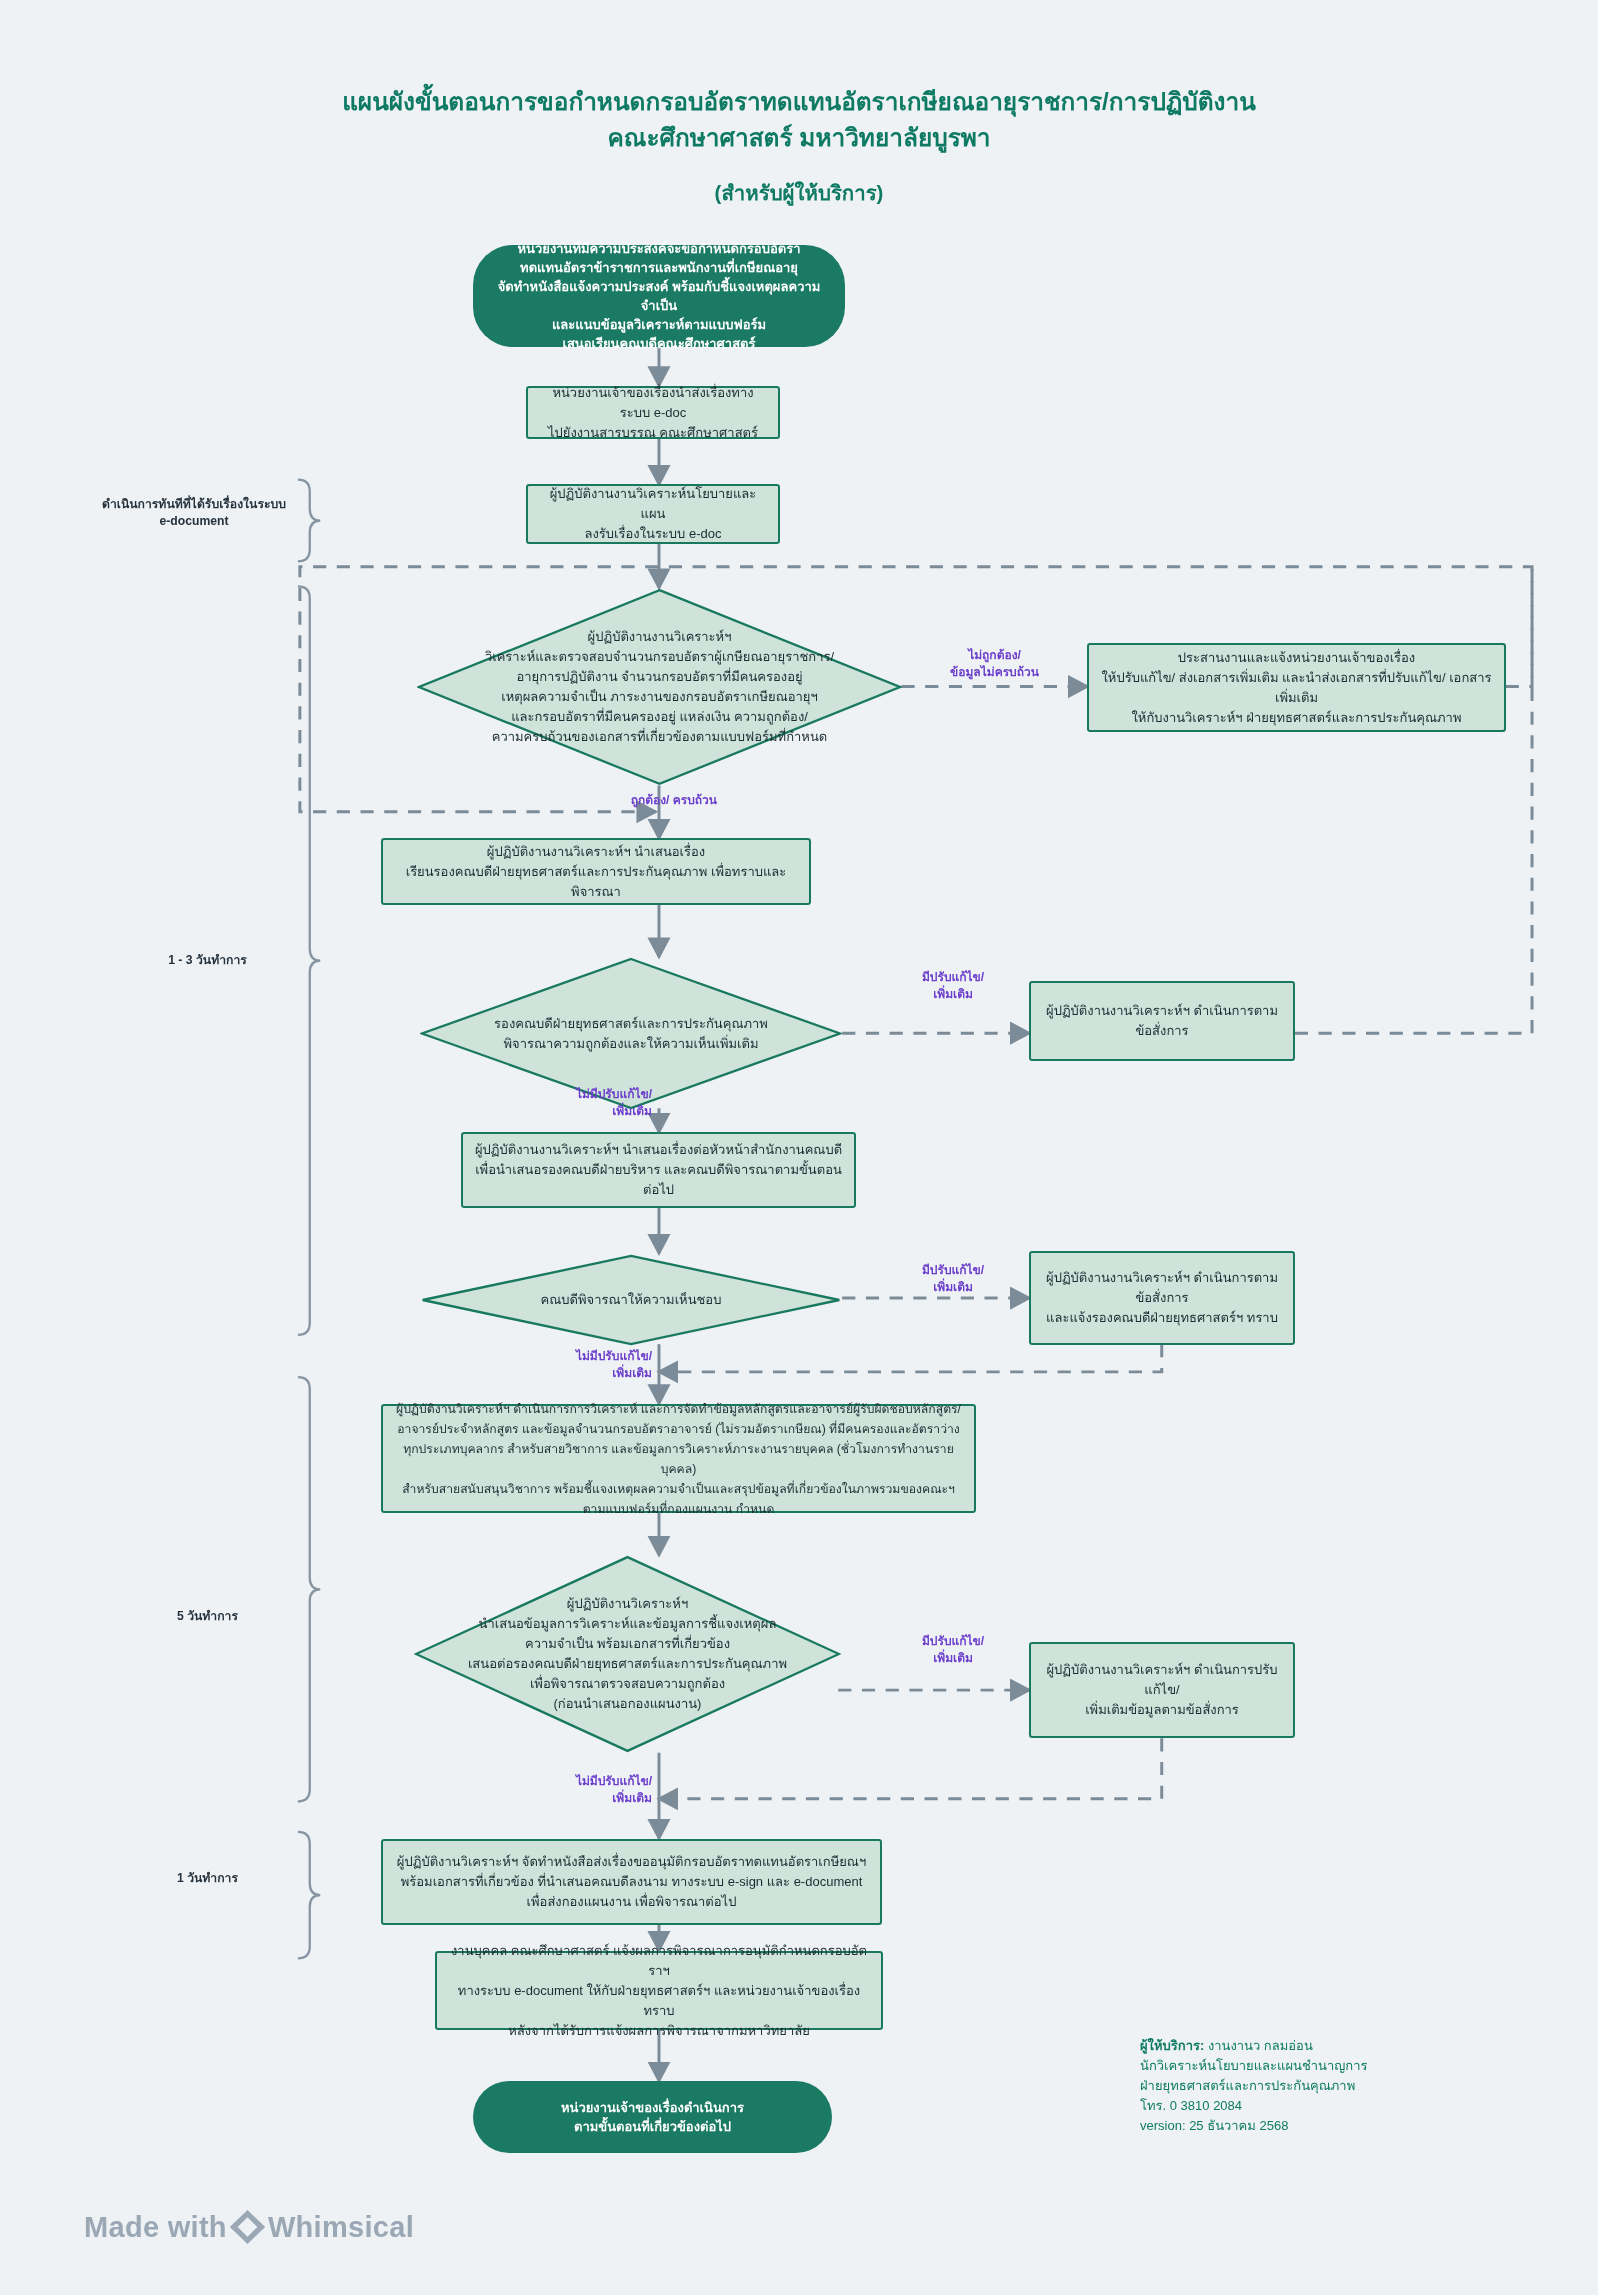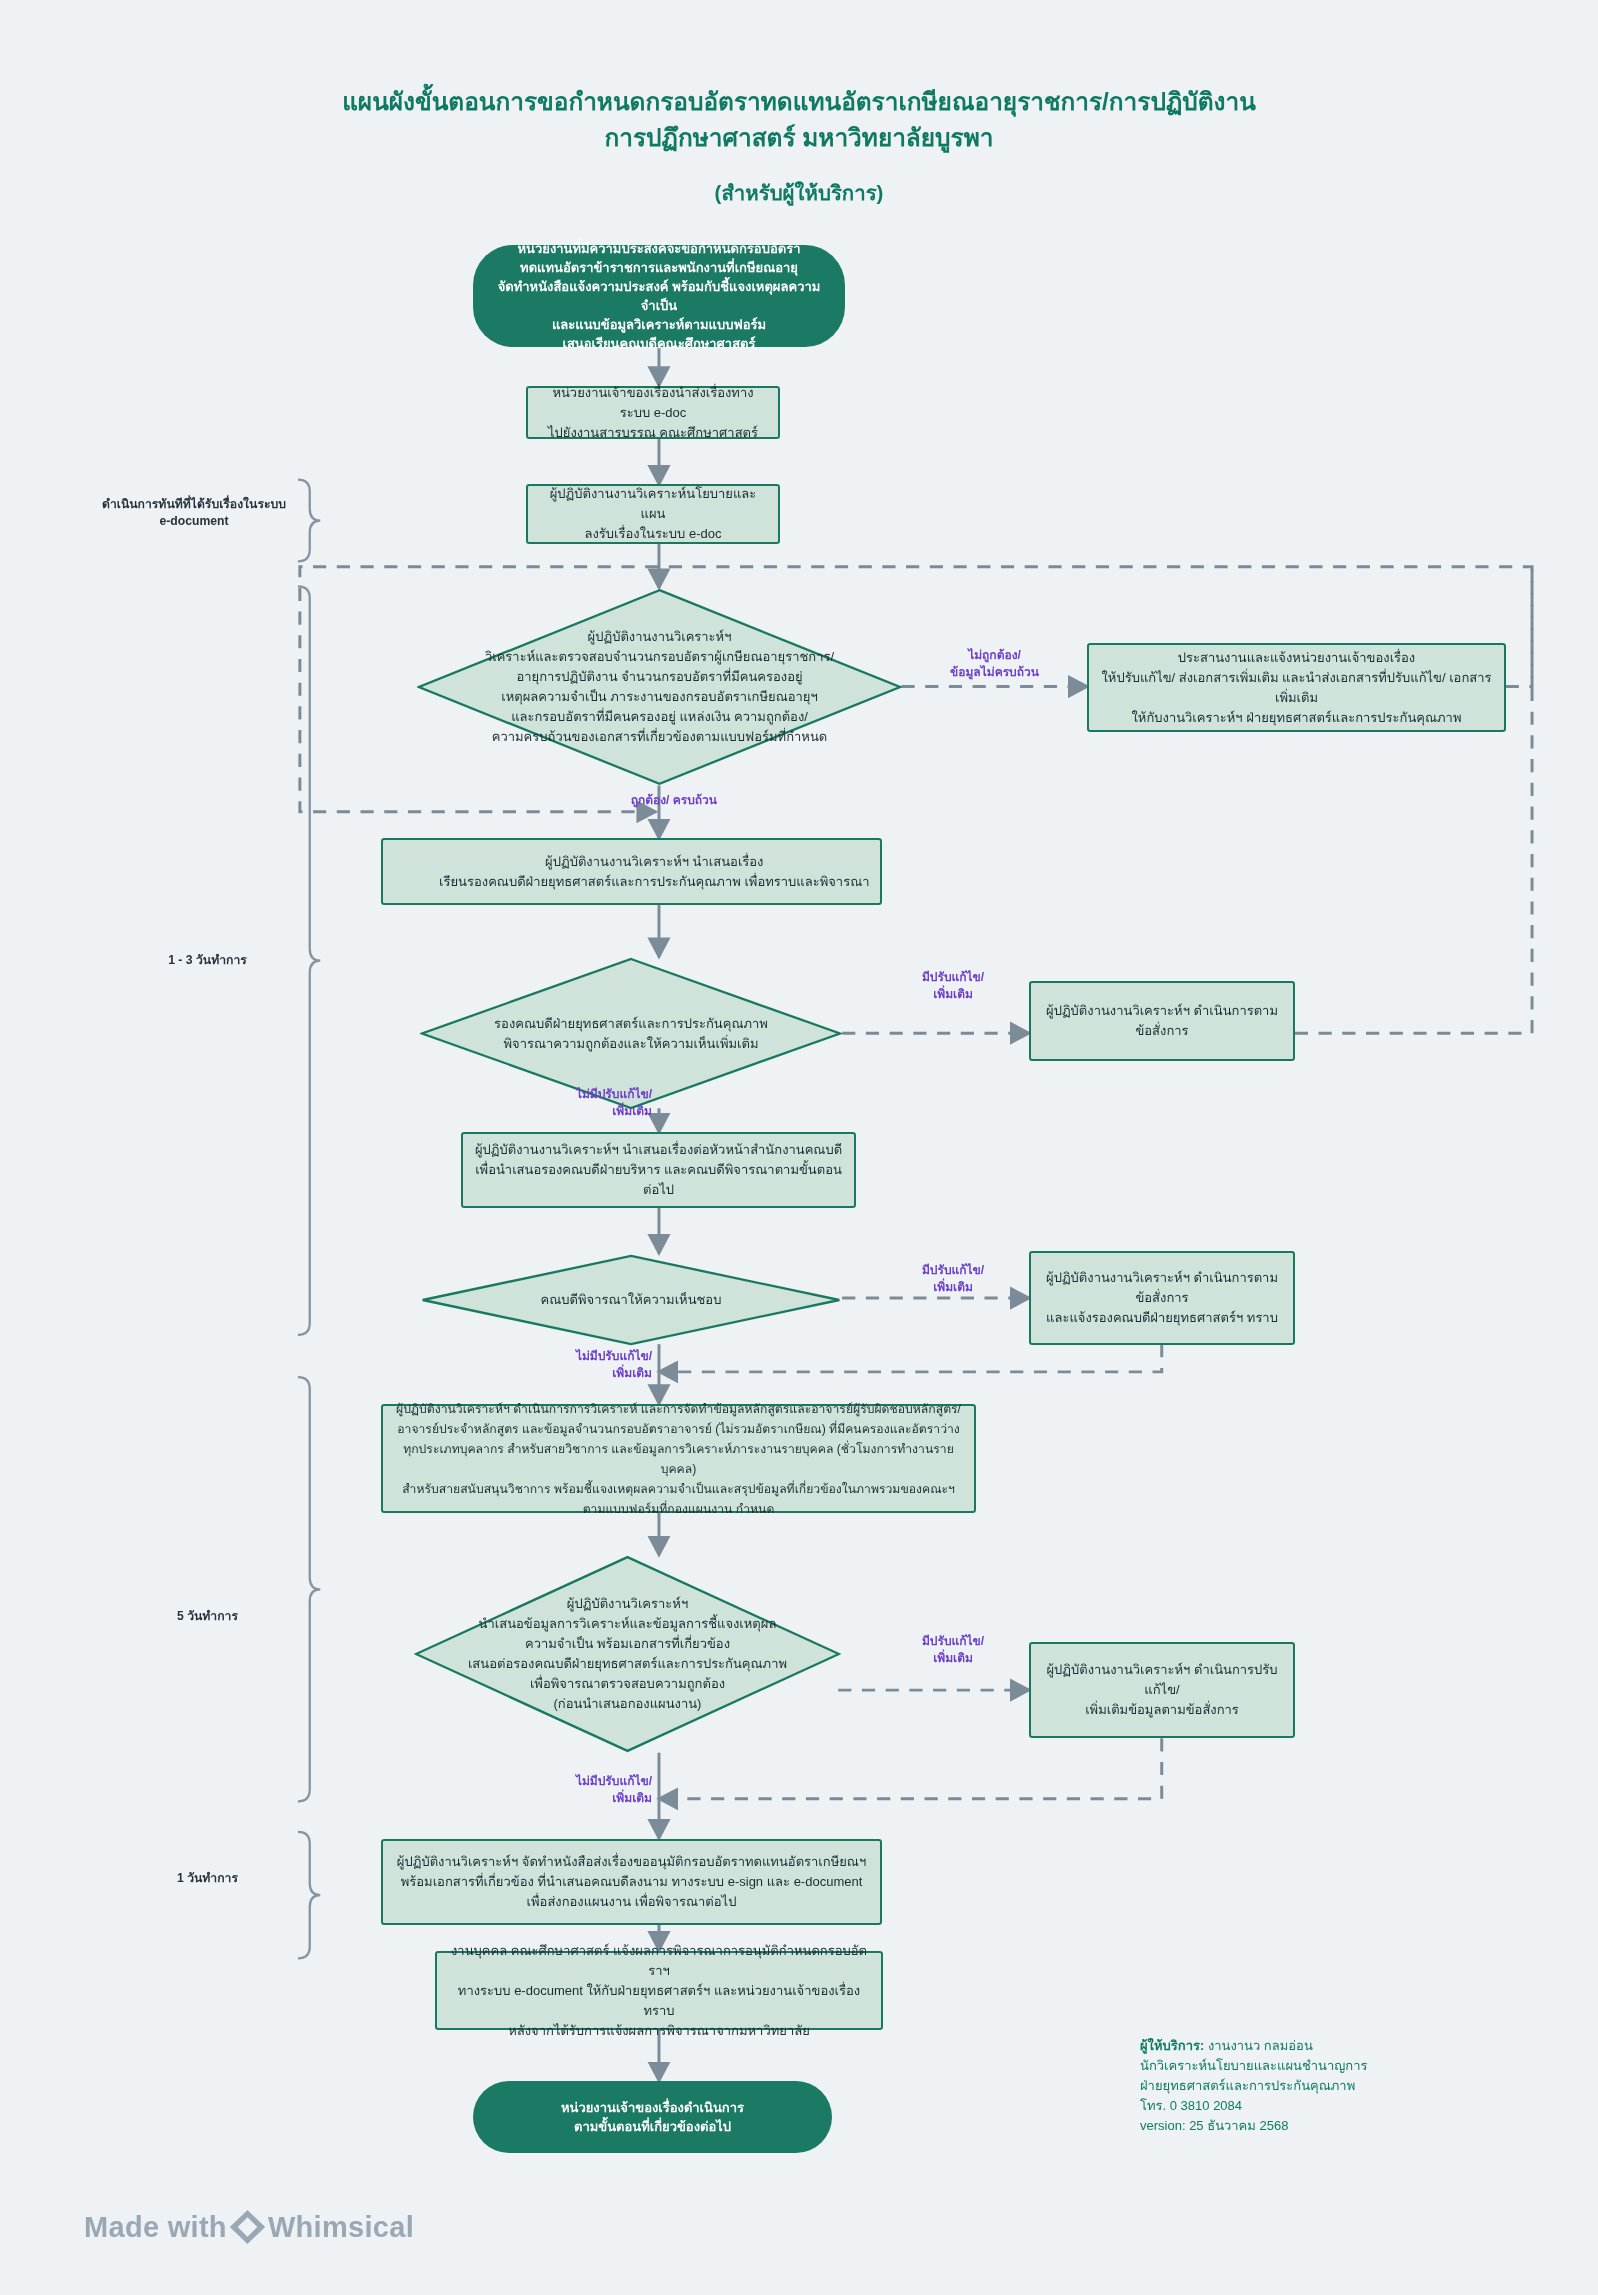--- a/index.html
+++ b/index.html
@@ -65,21 +65,21 @@
       color:#9aa7b4;font-size:29px;font-weight:bold;letter-spacing:0.3px;}
   .wm .mark{display:flex;align-items:center;}
 </style>
 </head>
 <body>
 
 <div class="canvas">
 
   <div class="title-wrap">
     <div class="title-line">แผนผังขั้นตอนการขอกำหนดกรอบอัตราทดแทนอัตราเกษียณอายุราชการ/การปฏิบัติงาน</div>
-    <div class="title-line">การปฏึกษาศาสตร์ มหาวิทยาลัยบูรพา</div>
+    <div class="title-line">คณะศึกษาศาสตร์ มหาวิทยาลัยบูรพา</div>
     <div class="subtitle">(สำหรับผู้ให้บริการ)</div>
   </div>
 
   <svg class="edges" viewBox="0 0 2425 3483">
     <defs>
       <marker id="ar" markerWidth="9" markerHeight="9" refX="6.5" refY="4.5" orient="auto">
         <path d="M0,0.6 L7.4,4.5 L0,8.4 z" fill="#7b8b98"></path>
       </marker>
       <marker id="arl" markerWidth="9" markerHeight="9" refX="6.5" refY="4.5" orient="auto">
         <path d="M0,0.6 L7.4,4.5 L0,8.4 z" fill="#7b8b98"></path>
@@ -152,21 +152,21 @@
     <svg width="485" height="198" viewBox="0 0 736 300">
       <polygon points="368,3 733,150 368,297 3,150" fill="#cfe3da" stroke="#18795f" stroke-width="3.5"></polygon>
     </svg>
     <div class="dtext">ผู้ปฏิบัติงานงานวิเคราะห์ฯ<br>วิเคราะห์และตรวจสอบจำนวนกรอบอัตราผู้เกษียณอายุราชการ/<br>อายุการปฏิบัติงาน จำนวนกรอบอัตราที่มีคนครองอยู่<br>เหตุผลความจำเป็น ภาระงานของกรอบอัตราเกษียณอายุฯ<br>และกรอบอัตราที่มีคนครองอยู่ แหล่งเงิน ความถูกต้อง/<br>ความครบถ้วนของเอกสารที่เกี่ยวข้องตามแบบฟอร์มที่กำหนด</div>
   </div>
 
   <div class="node proc" style="left:1087px;top:643px;width:419px;height:89px;">
     <span>ประสานงานและแจ้งหน่วยงานเจ้าของเรื่อง<br>ให้ปรับแก้ไข/ ส่งเอกสารเพิ่มเติม และนำส่งเอกสารที่ปรับแก้ไข/ เอกสารเพิ่มเติม<br>ให้กับงานวิเคราะห์ฯ ฝ่ายยุทธศาสตร์และการประกันคุณภาพ</span>
   </div>
 
-  <div class="node proc" style="left:381px;top:838px;width:501px;height:67px;justify-content:flex-end;">
+  <div class="node proc" style="left:381px;top:838px;width:430px;height:67px;">
     <span>ผู้ปฏิบัติงานงานวิเคราะห์ฯ นำเสนอเรื่อง<br>เรียนรองคณบดีฝ่ายยุทธศาสตร์และการประกันคุณภาพ เพื่อทราบและพิจารณา</span>
   </div>
 
   <div class="diamond-wrap" style="left:420px;top:957px;width:422px;height:153px;">
     <svg width="422" height="153" viewBox="0 0 640 232">
       <polygon points="320,3 637,116 320,229 3,116" fill="#cfe3da" stroke="#18795f" stroke-width="3.5"></polygon>
     </svg>
     <div class="dtext">รองคณบดีฝ่ายยุทธศาสตร์และการประกันคุณภาพ<br>พิจารณาความถูกต้องและให้ความเห็นเพิ่มเติม</div>
   </div>
 

